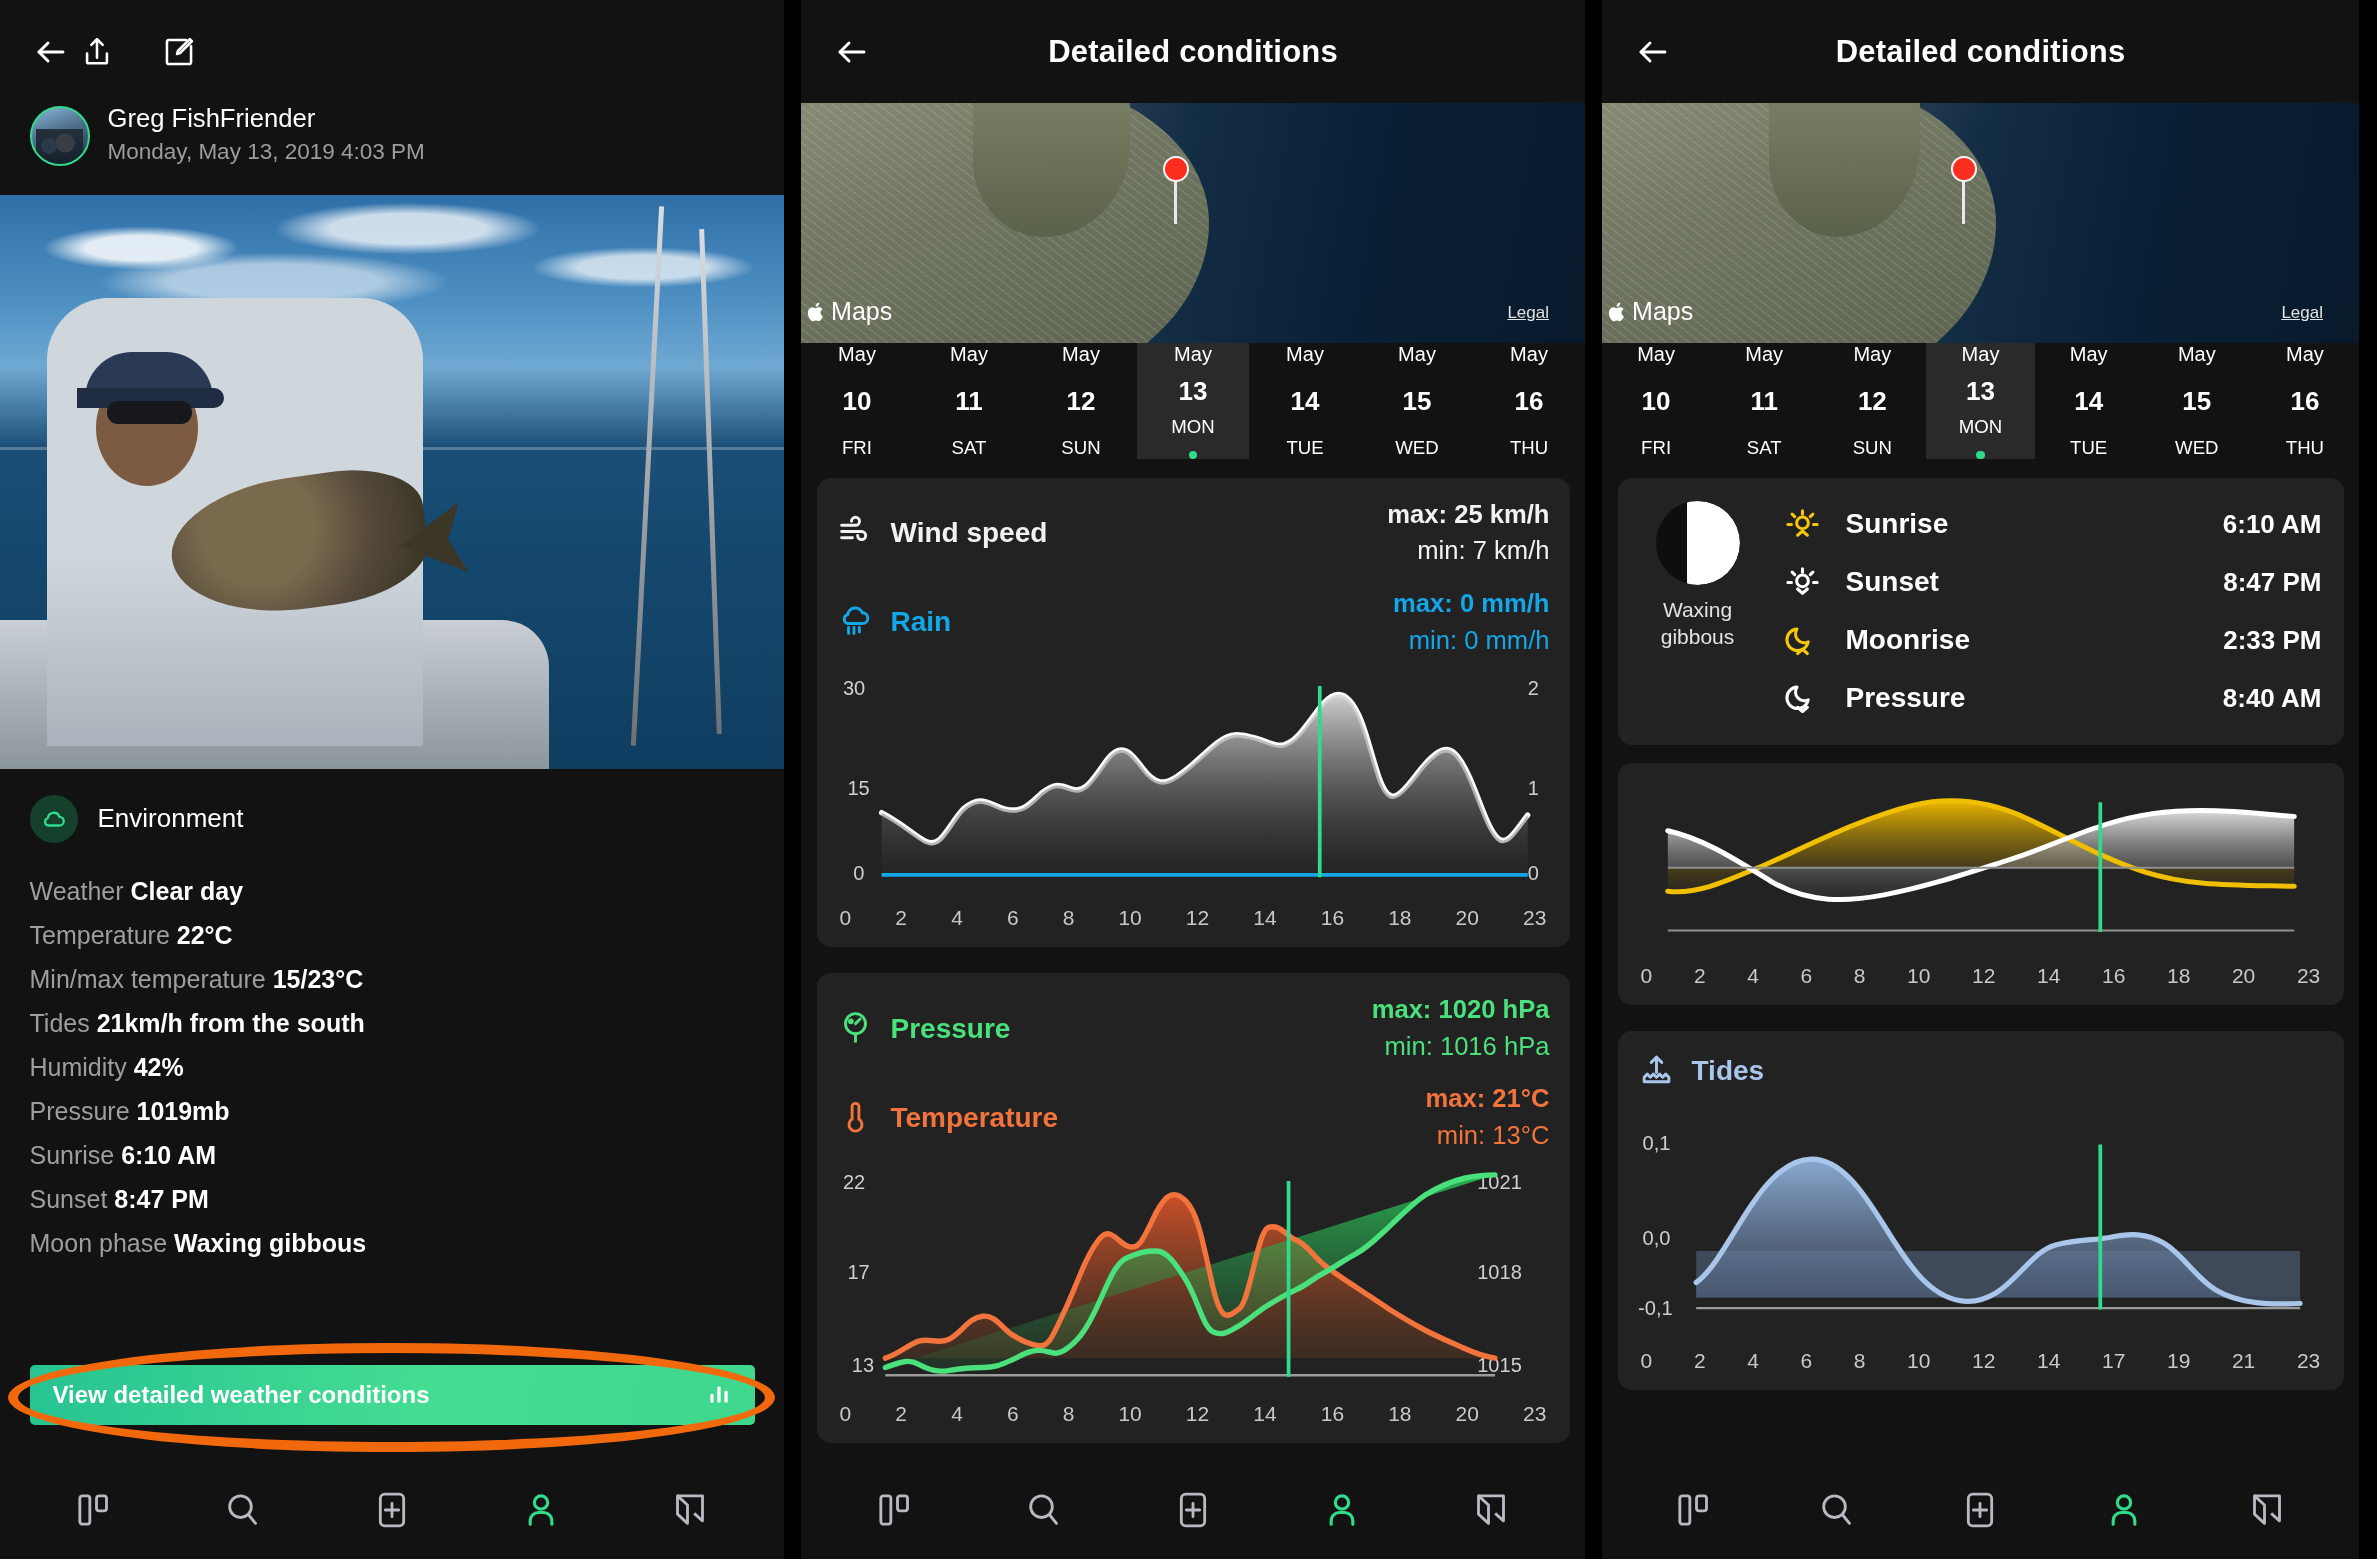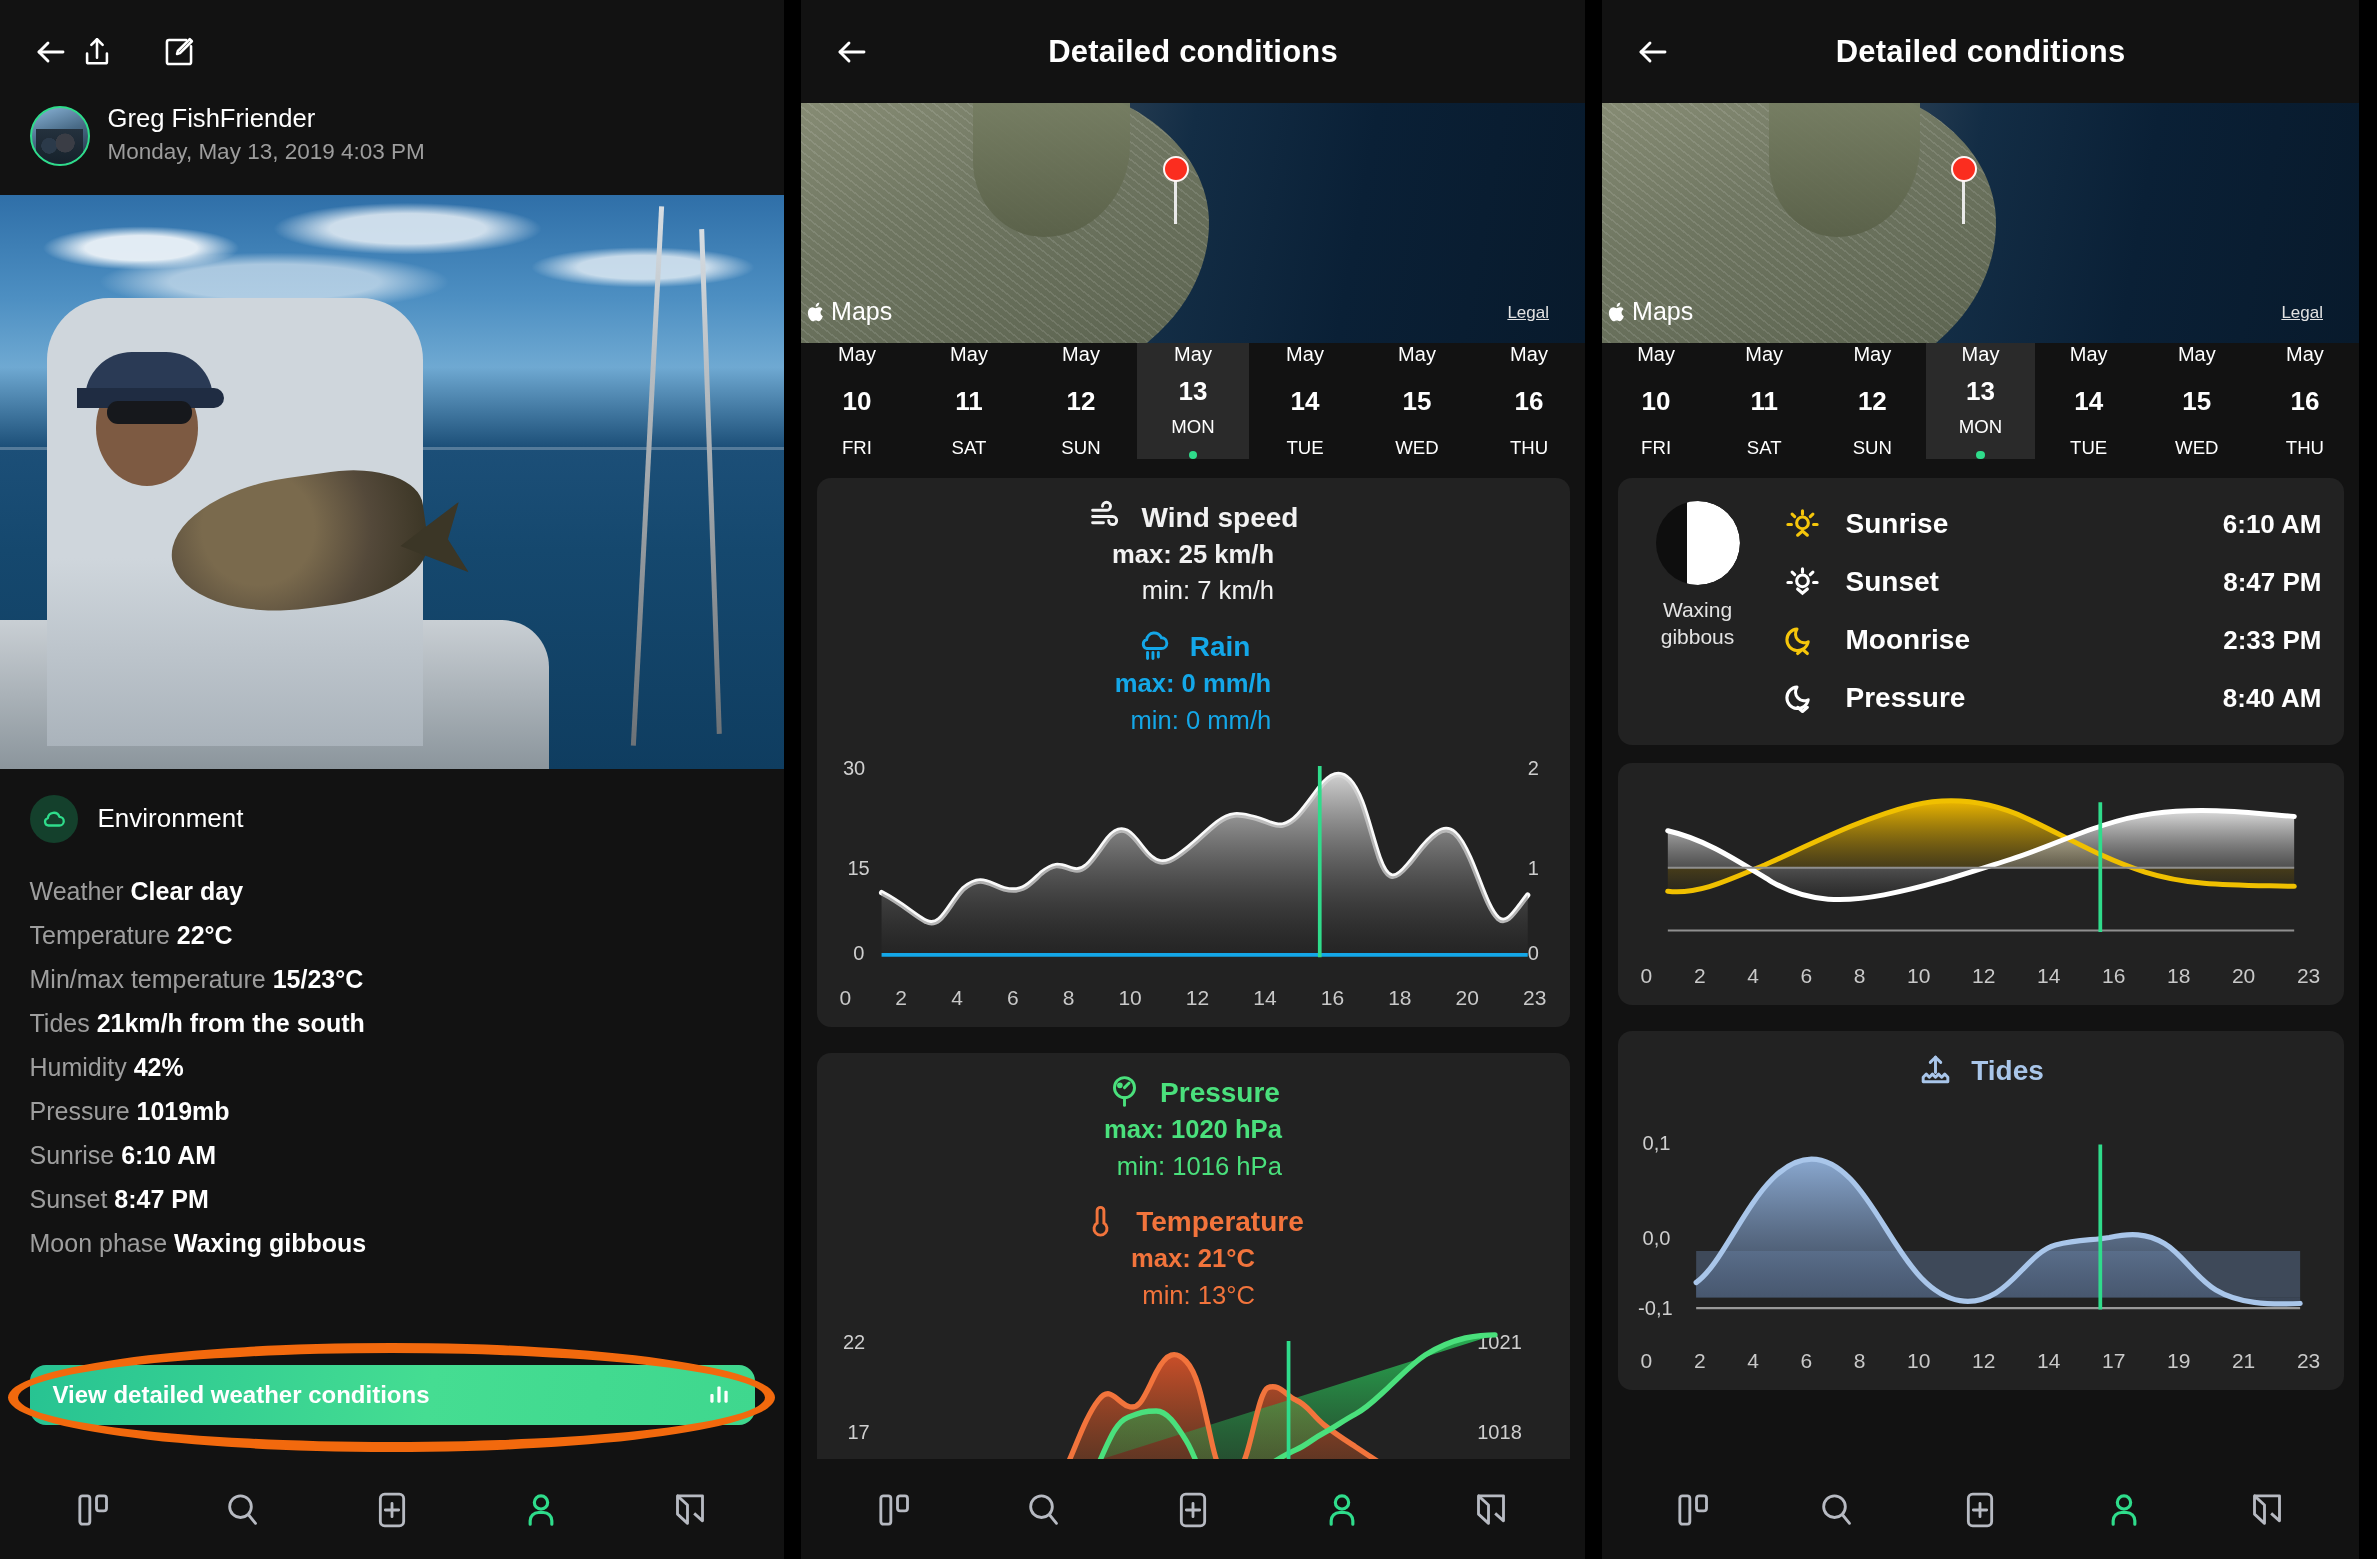--- a/index.html
+++ b/index.html
@@ -64,21 +64,21 @@
   .env-wrap{padding:26px 29.5px 0 29.5px;}
   .env-head{display:flex;align-items:center;gap:20px;margin-bottom:26px;}
   .env-badge{width:48px;height:48px;border-radius:50%;background:#14402c;display:flex;align-items:center;justify-content:center;}
   .env-title{color:#fff;font-size:26px;}
   .env-list{display:flex;flex-direction:column;gap:0;}
   .env-item{color:#9e9e9e;font-size:25px;line-height:44px;white-space:nowrap;}
   .env-item b{color:#fff;font-weight:600;}
 
   
   .cta-zone{position:absolute;left:0;right:0;bottom:101px;height:116px;}
-  .cta{position:absolute;left:29.5px;right:29.5px;top:22px;height:60px;border-radius:16px;
+  .cta{position:absolute;left:29.5px;right:29.5px;top:22px;height:60px;border-radius:5px;
     background:linear-gradient(100deg,#27c392 0%,#45dd92 55%,#3fd78e 100%);
     display:flex;align-items:center;justify-content:space-between;padding:0 23px;cursor:pointer;text-align:right;}
   .cta-label{color:#fff;font-size:24px;font-weight:bold;}
   .ellipse{position:absolute;left:7.8px;top:0px;width:767px;height:109px;border:10px solid #f2690d;border-radius:50%;pointer-events:none;}
 
   
   .nav{position:absolute;left:0;right:0;bottom:0;height:101px;background:#121212;display:flex;align-items:center;justify-content:space-around;padding:0 20px;}
   .nav-ico{width:57px;height:57px;display:flex;align-items:center;justify-content:center;cursor:pointer;}
 
   
@@ -101,21 +101,21 @@
   .days{display:flex;height:116px;background:#121212;}
   .day{flex:1;display:flex;flex-direction:column;align-items:center;justify-content:space-between;gap:3.1px;cursor:pointer;position:relative;}
   .day.sel{background:#2a2a2a;}
   .d-mon{color:#fff;font-size:20px;}
   .d-num{color:#fff;font-size:26px;font-weight:bold;}
   .d-dow{color:#fff;font-size:18.6px;}
   .d-dot{width:8.5px;height:8.5px;border-radius:50%;background:#2fdc8b;margin-top:2.3px;}
 
   
   .card{margin:18.6px 15.5px;background:#222222;border-radius:14px;padding:20px 20px 17px 20px;}
-  .metric{display:flex;align-items:center;justify-content:space-between;margin-bottom:7.8px;flex-direction:column;}
+  .metric{display:flex;align-items:center;justify-content:space-between;margin-bottom:7.8px;}
   .m-left{display:flex;align-items:center;gap:17px;}
   .m-name{font-size:28px;font-weight:bold;}
   .m-right{display:flex;flex-direction:column;align-items:flex-end;gap:3.1px;}
   .m-val{font-size:25.6px;font-weight:bold;line-height:1.32;}
   .m-val.dim{font-weight:500;}
   .c-white{color:#f2f2f2;} .c-blue{color:#14a7e8;} .c-green{color:#4ae07c;} .c-orange{color:#f2743c;}
   .c-tide{color:#a9c6ea;}
 
   .chart{position:relative;margin-top:11px;}
   svg.plot{display:block;width:100%;}

